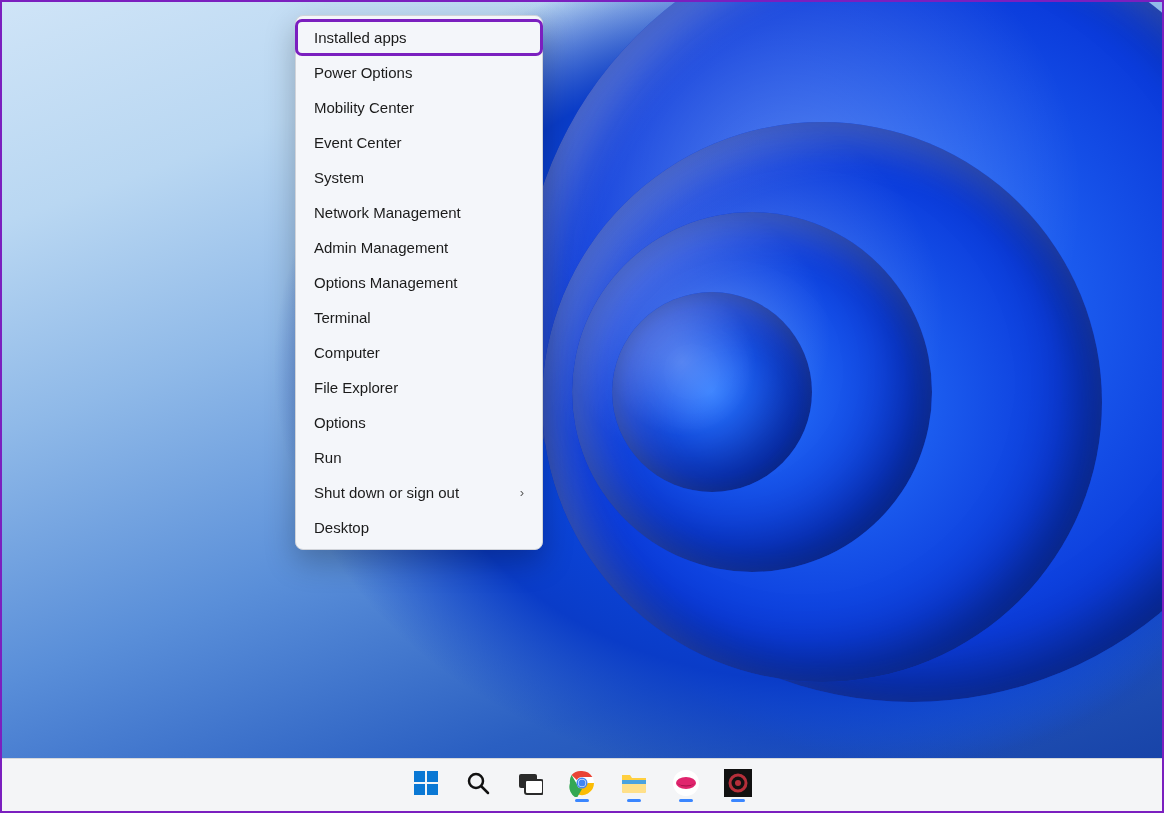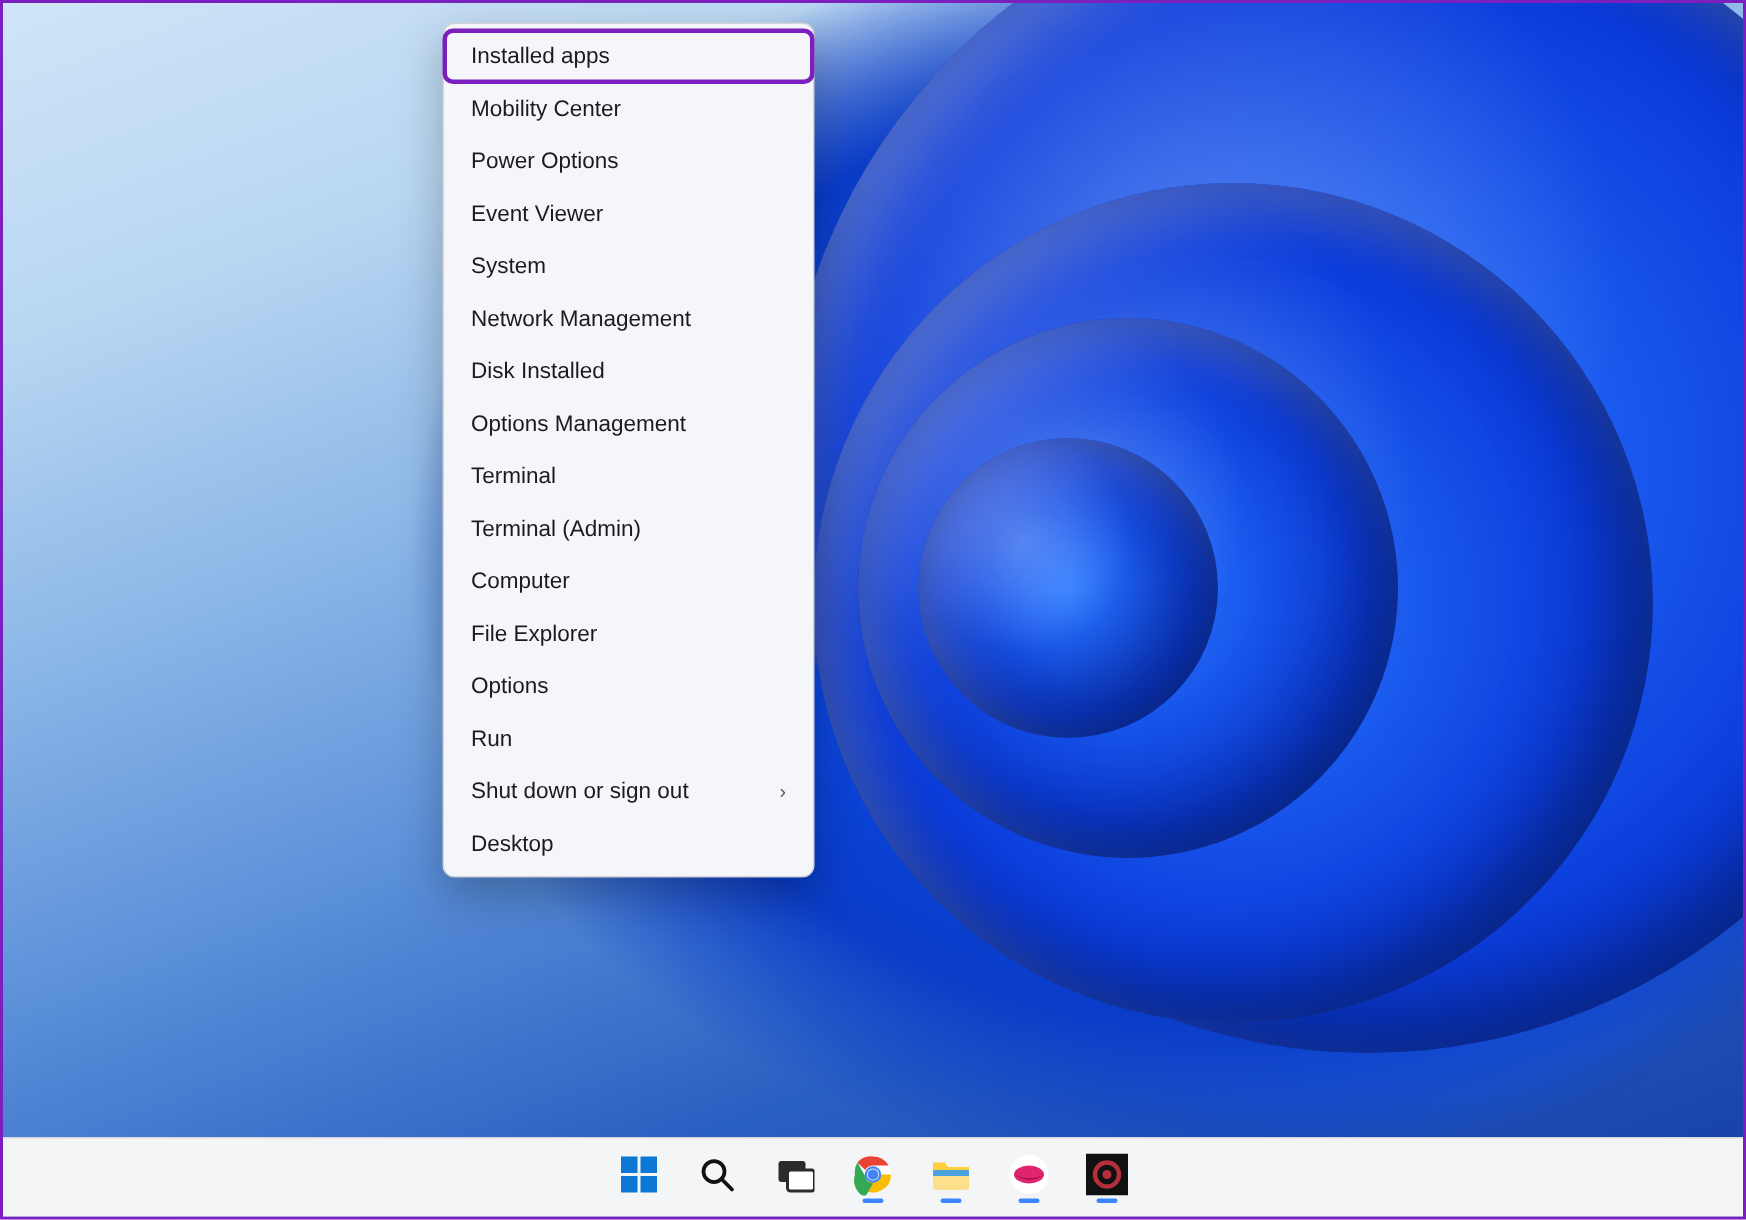--- a/index.html
+++ b/index.html
@@ -38,45 +38,42 @@
   <div class="swirl s2"></div>
   <div class="swirl s3"></div>
   <div class="swirl s4"></div>
 </div>
 
 <div class="context-menu" id="ctx">
     <div class="menu-item highlighted">
       <span>Installed apps</span>
     </div>
     <div class="menu-item">
+      <span>Power Options</span>
+    </div>
+    <div class="menu-item">
       <span>Mobility Center</span>
     </div>
     <div class="menu-item">
-      <span>Power Options</span>
-    </div>
-    <div class="menu-item">
-      <span>Event Viewer</span>
+      <span>Event Center</span>
     </div>
     <div class="menu-item">
       <span>System</span>
     </div>
     <div class="menu-item">
       <span>Network Management</span>
     </div>
     <div class="menu-item">
-      <span>Disk Installed</span>
+      <span>Admin Management</span>
     </div>
     <div class="menu-item">
       <span>Options Management</span>
     </div>
     <div class="menu-item">
       <span>Terminal</span>
-    </div>
-    <div class="menu-item">
-      <span>Terminal (Admin)</span>
     </div>
     <div class="menu-item">
       <span>Computer</span>
     </div>
     <div class="menu-item">
       <span>File Explorer</span>
     </div>
     <div class="menu-item">
       <span>Options</span>
     </div>

